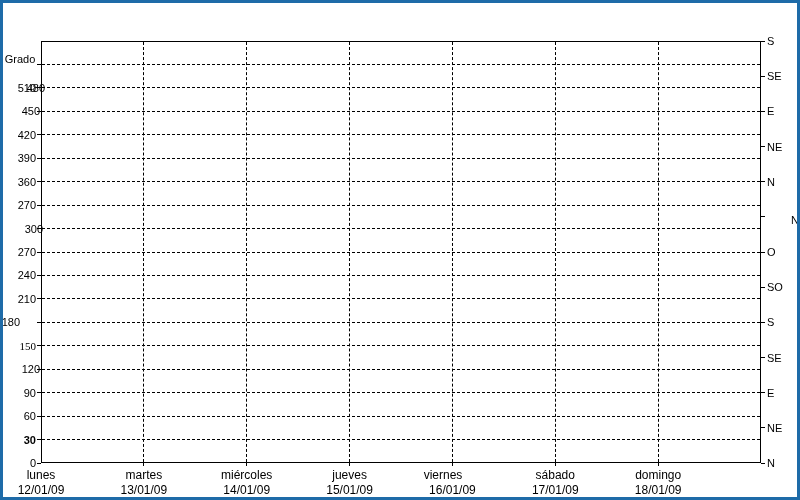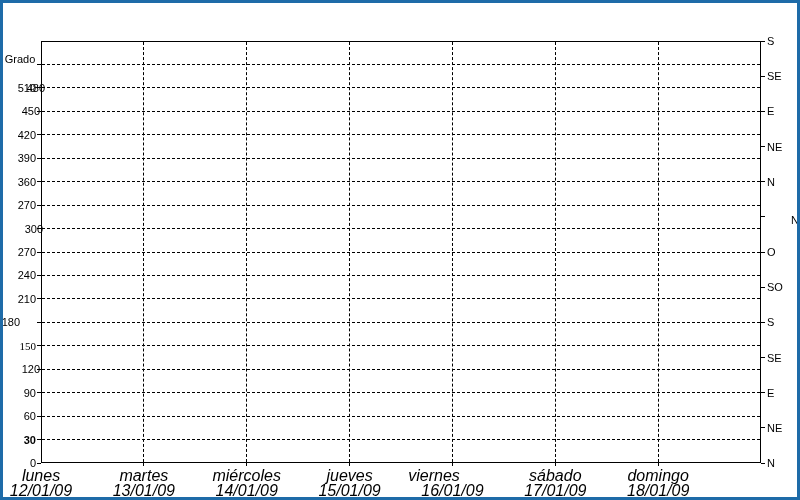--- a/index.html
+++ b/index.html
@@ -38,21 +38,21 @@
     left: 41px; top: 41px;
     width: 720px; height: 422px;
     border: 1px solid var(--axis, #000000);
     background: transparent;
   }
   .hgrid { position: absolute; height: 0; border-top: 1px dashed var(--grid, #000000); }
   .vgrid { position: absolute; width: 0; border-left: 1px dashed var(--grid, #000000); }
   .tick  { position: absolute; background: var(--axis, #000000); }
   .ylab  { position: absolute; font-size: 11px; text-align: right; line-height: 12px; white-space: nowrap; }
   .ylab-r{ position: absolute; font-size: 11px; line-height: 12px; white-space: nowrap; }
-  .xlab  { position: absolute; font-size: 16px; line-height: 13px; transform: translateX(-50%); white-space: nowrap; font-style: italic; }
+  .xlab  { position: absolute; font-size: 12px; line-height: 13px; transform: translateX(-50%); white-space: nowrap; }
   .grado {
     position: absolute;
     left: 0; top: 53px;
     width: 40px;
     text-align: center;
     font-size: 11px;
     line-height: 12px;
   }
 </style>
 </head>
@@ -151,21 +151,21 @@
       <div class="vgrid" style="left: 246.214px; top: 42px; height: 420px;"></div>
       <div class="tick" style="left: 246.214px; top: 463px; width: 1px; height: 3px;"></div>
       <div class="xlab" style="left: 246.714px; top: 469px;">miércoles</div>
       <div class="xlab" style="left: 246.714px; top: 484px;">14/01/09</div>
       <div class="vgrid" style="left: 349.071px; top: 42px; height: 420px;"></div>
       <div class="tick" style="left: 349.071px; top: 463px; width: 1px; height: 3px;"></div>
       <div class="xlab" style="left: 349.571px; top: 469px;">jueves</div>
       <div class="xlab" style="left: 349.571px; top: 484px;">15/01/09</div>
       <div class="vgrid" style="left: 451.929px; top: 42px; height: 420px;"></div>
       <div class="tick" style="left: 451.929px; top: 463px; width: 1px; height: 3px;"></div>
-      <div class="xlab" style="left: 434px; top: 469px;">viernes</div>
+      <div class="xlab" style="left: 443px; top: 469px;">viernes</div>
       <div class="xlab" style="left: 452.429px; top: 484px;">16/01/09</div>
       <div class="vgrid" style="left: 554.786px; top: 42px; height: 420px;"></div>
       <div class="tick" style="left: 554.786px; top: 463px; width: 1px; height: 3px;"></div>
       <div class="xlab" style="left: 555.286px; top: 469px;">sábado</div>
       <div class="xlab" style="left: 555.286px; top: 484px;">17/01/09</div>
       <div class="vgrid" style="left: 657.643px; top: 42px; height: 420px;"></div>
       <div class="tick" style="left: 657.643px; top: 463px; width: 1px; height: 3px;"></div>
       <div class="xlab" style="left: 658.143px; top: 469px;">domingo</div>
       <div class="xlab" style="left: 658.143px; top: 484px;">18/01/09</div>
     </div>

